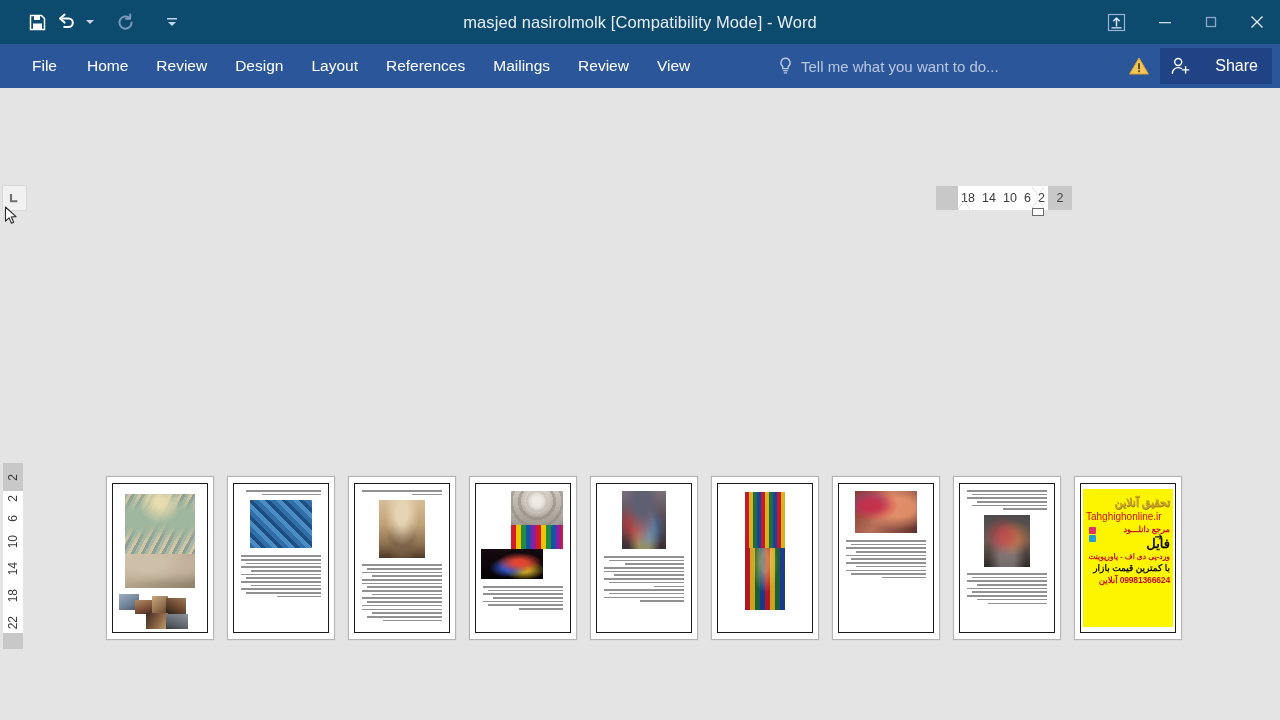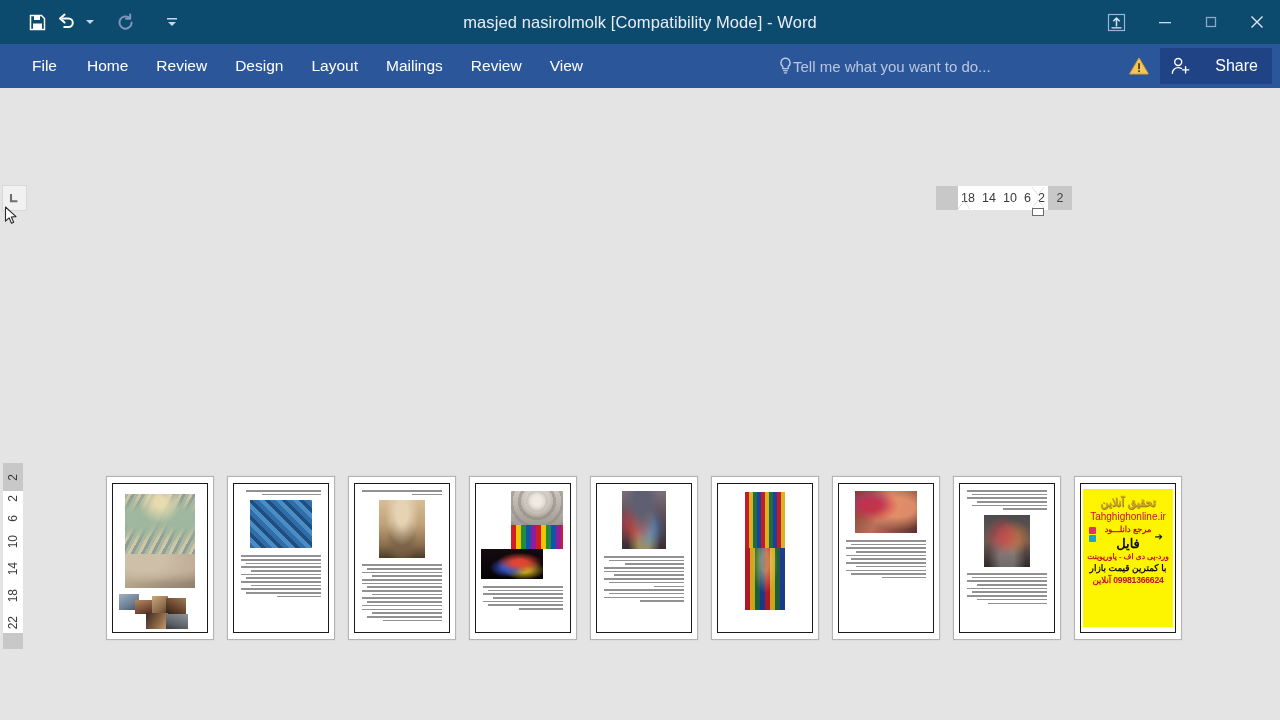--- a/index.html
+++ b/index.html
@@ -55,21 +55,21 @@
     background: #2b579a;
   }
   #tabs { position: absolute; left: 16px; top: 0; height: 44px; display: flex; align-items: flex-end; }
   .tab {
     padding: 0 14px; height: 44px; line-height: 44px;
     font-size: 15.5px; color: #ffffff; cursor: pointer; white-space: nowrap;
   }
   .tab.file { padding: 0 16px; }
   #tellme {
     position: absolute; left: 778px; top: 0; height: 44px;
-    display: flex; align-items: center; gap: 0; cursor: text;
+    display: flex; align-items: center; gap: 8px; cursor: text;
   }
   #tellme .tm-text { font-size: 15px; color: #b9c7de; font-style: normal; }
   #right-tools {
     position: absolute; right: 0; top: 0; height: 44px;
     display: flex; align-items: center;
   }
   #warn-btn { width: 42px; height: 44px; display: flex; align-items: center; justify-content: center; cursor: pointer; }
   #share-btn {
     height: 36px; margin-right: 8px; padding: 0 14px 0 10px;
     display: flex; align-items: center; gap: 24px;
@@ -266,21 +266,21 @@
   .tex-mini-b { background: linear-gradient(160deg,#b08a63,#7c4f3a 55%,#3a231b); }
   .tex-mini-c { background: linear-gradient(140deg,#caa97e,#8d6a4a 60%,#4c3626); }
   .tex-mini-d { background: linear-gradient(30deg,#2b2118,#6e4a33 50%,#a07a52); }
   .tex-mini-e { background: linear-gradient(120deg,#3a2a22,#8a6344 55%,#c7a373); }
   .tex-mini-f { background: linear-gradient(200deg,#8d949c,#5b6167 60%,#2d3136); }
 
   
   .ad {
     position: absolute; left: 8px; top: 12px; right: 8px; bottom: 12px;
     background: #fdf500;
-    display: flex; flex-direction: column; align-items: center;
+    display: flex; flex-direction: column; 
     padding: 5px 3px 3px 3px;
     overflow: hidden;
     direction: rtl;
   }
   .ad-title {
     font-size: 11px; font-weight: bold; color: #c9a227;
     letter-spacing: .3px; line-height: 1.15; margin-top: 2px;
     text-shadow: 0.5px 0.5px 0 #9a7b18;
   }
   .ad-url { font-size: 10px; font-weight: normal; color: #c8102e; direction: ltr; margin-top: 2px; }
@@ -366,20 +366,21 @@
 </div>
 
 <div id="tabrow">
 
   <div id="tabs">
     <div class="tab file">File</div>
     <div class="tab">Home</div>
     <div class="tab">Review</div>
     <div class="tab">Design</div>
     <div class="tab">Layout</div>
+    <div class="tab">References</div>
     <div class="tab">Mailings</div>
     <div class="tab">Review</div>
     <div class="tab">View</div>
   </div>
 
   <div id="tellme">
     <svg width="15" height="20" viewBox="0 0 15 20">
       <path d="M7.5 2.2a4.6 4.6 0 0 0-2.7 8.3v2.1h5.4v-2.1A4.6 4.6 0 0 0 7.5 2.2z" fill="none" stroke="#c0cde3" stroke-width="1.3"></path>
       <rect x="5.2" y="14.1" width="4.6" height="1.2" fill="#c0cde3"></rect>
       <rect x="5.9" y="16.3" width="3.2" height="1.2" fill="#c0cde3"></rect>

